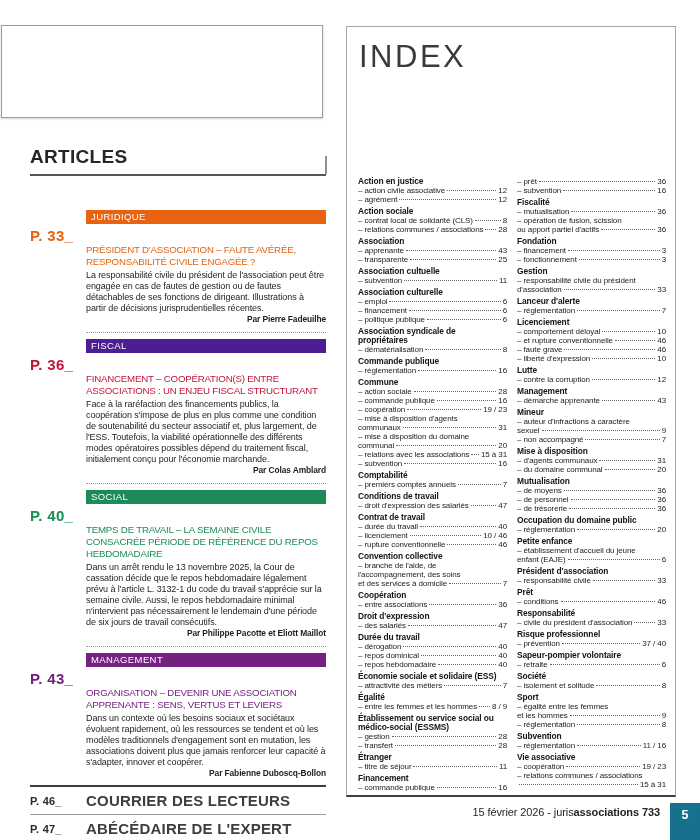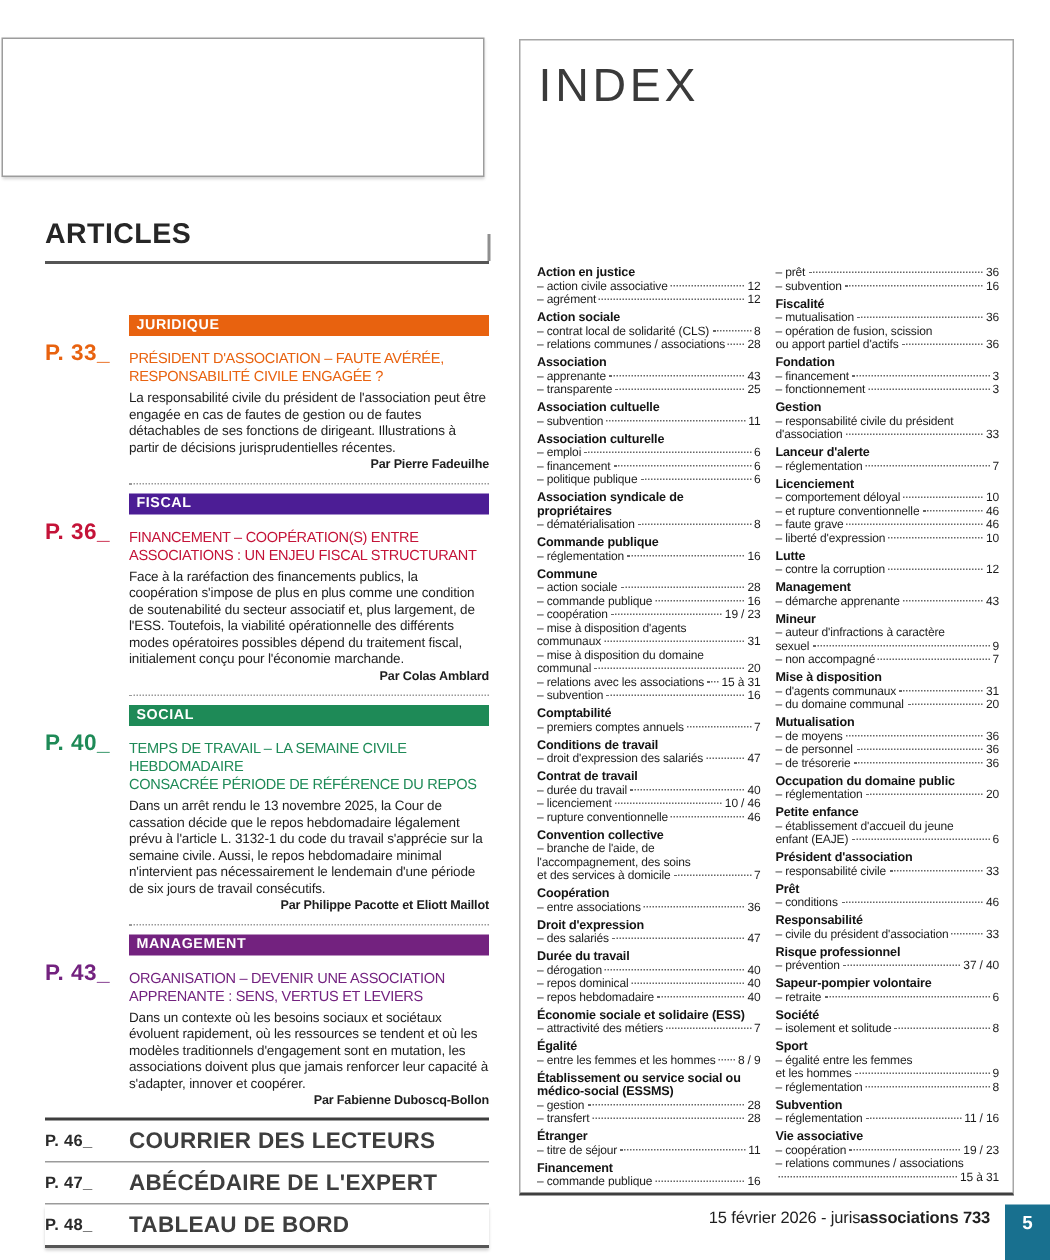--- a/index.html
+++ b/index.html
@@ -11,22 +11,22 @@
              border:1px solid #9c9c9c;background:#fff;box-shadow:0 1px 2px rgba(0,0,0,.18);}
 
   
   .articles-wrap{position:absolute;left:30px;top:146px;width:296px;}
   .articles-heading{margin:0;font-size:19px;font-weight:bold;color:#262626;letter-spacing:.3px;}
   .articles-rule{margin-top:6px;border-bottom:2px solid #555;position:relative;height:0;}
   .rule-tick{position:absolute;right:-1px;bottom:0;width:2px;height:18px;background:#8f8f8f;}
   .articles-list{margin-top:34px;}
   .article-row{display:grid;grid-template-columns:56px 1fr;}
   .page-ref{font-weight:bold;font-size:15px;padding-top:17px;letter-spacing:.3px;}
-  .cat-banner{color:#fff;font-weight:bold;font-size:9.5px;line-height:14px;height:14px;
-              padding-left:5px;letter-spacing:.4px;margin-bottom:10px;}
+  .cat-banner{color:#fff;font-weight:normal;font-size:9.5px;line-height:14px;height:14px;
+              padding-left:5px;letter-spacing:.4px;margin-bottom:20px;}
   .article-title{font-weight:normal;font-size:9.7px;line-height:12px;letter-spacing:-.2px;}
   .title-line{white-space:nowrap;}
   .article-body{margin-top:2px;font-size:9px;line-height:11px;color:#1e1e1e;letter-spacing:-.1px;}
   .author{float:right;font-weight:bold;font-size:8.4px;margin-left:8px;color:#1e1e1e;}
   .dotted-sep{border-bottom:1.5px dotted #9a9a9a;margin:7px 0 6px 56px;height:0;}
 
   .rubric-rows{margin-top:6px;border-top:2px solid #3e3e3e;}
   .rubric-row{display:flex;align-items:center;height:27px;border-bottom:1px solid #9b9b9b;}
   .rubric-row:last-child{border-bottom:2px solid #565656;box-shadow:0 2px 2px rgba(0,0,0,.18);}
   .rubric-ref{width:56px;font-weight:bold;font-size:11px;color:#2a2a2a;letter-spacing:.2px;}
@@ -88,22 +88,22 @@
             <div class="article-body">Face à la raréfaction des financements publics, la coopération s'impose de plus en plus comme une condition de soutenabilité du secteur associatif et, plus largement, de l'ESS. Toutefois, la viabilité opérationnelle des différents modes opératoires possibles dépend du traitement fiscal, initialement conçu pour l'économie marchande.<span class="author">Par Colas Amblard</span></div>
           </div>
         </div>
         <div class="dotted-sep"></div>
         <div class="article-row">
           <div class="page-ref" style="color: rgb(30, 138, 87);">P. 40_</div>
           <div class="article-content">
             <div class="cat-banner" style="background: rgb(30, 138, 87);">SOCIAL</div>
             <div class="article-title" style="color: rgb(30, 138, 87);">
               <div class="title-line">TEMPS DE TRAVAIL – LA SEMAINE CIVILE</div>
+              <div class="title-line">CONSACRÉE PÉRIODE DE RÉFÉRENCE DU REPOS</div>
               <div class="title-line">HEBDOMADAIRE</div>
-              <div class="title-line">CONSACRÉE PÉRIODE DE RÉFÉRENCE DU REPOS</div>
             </div>
             <div class="article-body">Dans un arrêt rendu le 13 novembre 2025, la Cour de cassation décide que le repos hebdomadaire légalement prévu à l'article L. 3132-1 du code du travail s'apprécie sur la semaine civile. Aussi, le repos hebdomadaire minimal n'intervient pas nécessairement le lendemain d'une période de six jours de travail consécutifs.<span class="author">Par Philippe Pacotte et Eliott Maillot</span></div>
           </div>
         </div>
         <div class="dotted-sep"></div>
         <div class="article-row">
           <div class="page-ref" style="color: rgb(115, 34, 127);">P. 43_</div>
           <div class="article-content">
             <div class="cat-banner" style="background: rgb(115, 34, 127);">MANAGEMENT</div>
             <div class="article-title" style="color: rgb(115, 34, 127);">

